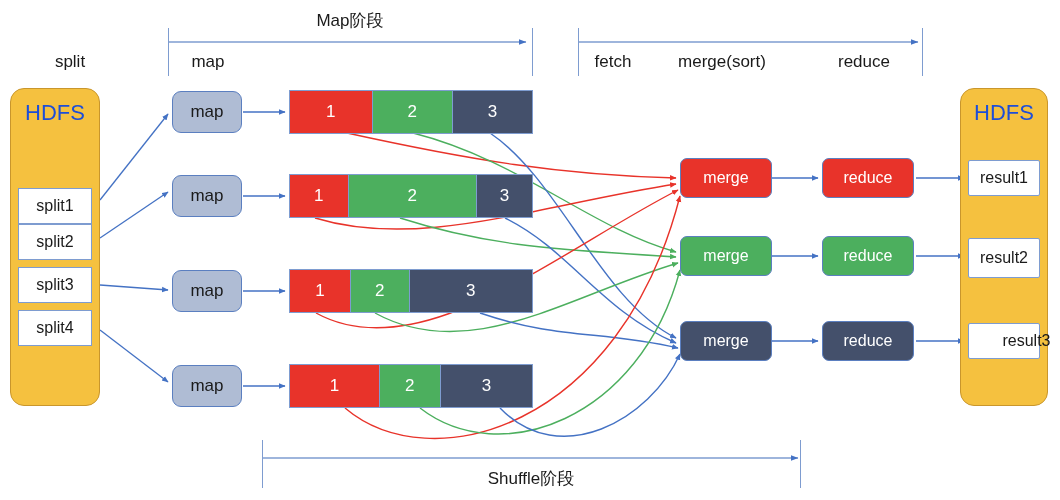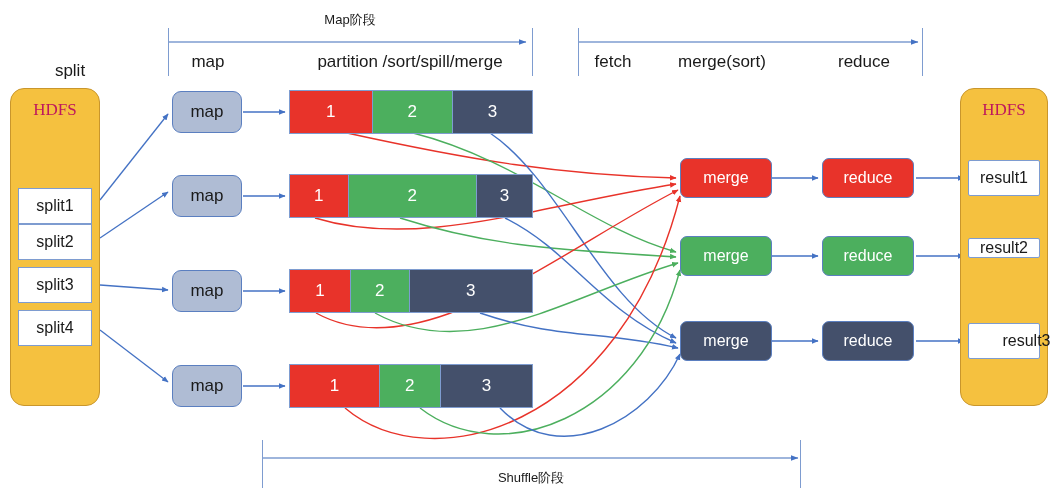--- a/index.html
+++ b/index.html
@@ -6,30 +6,30 @@
   body{width:1060px;height:500px;position:relative;overflow:hidden;
        font-family:"Liberation Sans","DejaVu Sans",sans-serif;
        color:#1a1a1a;-webkit-font-smoothing:antialiased;}
   #stage{position:absolute;left:0;top:0;width:1060px;height:500px;}
 
   
   .node{position:absolute;box-sizing:border-box;display:flex;
         align-items:center;justify-content:center;}
 
   
-  .phase-title{font-size:13px;color:#1a1a1a;white-space:nowrap;}
+  .phase-title{font-size:17px;color:#1a1a1a;white-space:nowrap;}
   .col-label{font-size:17px;color:#1a1a1a;white-space:nowrap;}
 
   
   .vtick{position:absolute;width:1px;background:#7e9cd0;}
 
   
   .hdfs{background:#F5C13F;border:1px solid #c9962c;border-radius:14px;}
-  .hdfs-title{position:absolute;font-size:17px;color:#be185d;
-              white-space:nowrap;text-align:center;font-family:Liberation Serif, serif;}
+  .hdfs-title{position:absolute;font-size:22px;color:#1d4ed8;
+              white-space:nowrap;text-align:center;}
   .hdfs-item{position:absolute;background:#ffffff;border:1px solid #7e9cd0;
              box-sizing:border-box;display:flex;align-items:center;
              justify-content:center;font-size:16px;color:#1a1a1a;}
   .split-item{border-radius:0;}
   .result-item{border-radius:2px;}
 
   
   .mapbox{background:#AFBCD4;border:1.6px solid #5B7FC0;border-radius:9px;
           font-size:17px;color:#1a1a1a;}
 
@@ -133,23 +133,22 @@
   <div class="vtick" style="left:168px;top:28px;height:48px;"></div>
   <div class="vtick" style="left:532px;top:28px;height:48px;"></div>
   <div class="vtick" style="left:578px;top:28px;height:48px;"></div>
   <div class="vtick" style="left:922px;top:28px;height:48px;"></div>
   <div class="vtick" style="left:262px;top:440px;height:48px;"></div>
   <div class="vtick" style="left:800px;top:440px;height:48px;"></div>
 
   <div class="node phase-title" style="left:168px;top:8px;width:364px;height:24px;">Map阶段</div>
   <div class="node phase-title" style="left:262px;top:466px;width:538px;height:24px;">Shuffle阶段</div>
 
-  <div class="node col-label" style="left:10px;top:59px;width:120px;height:24px;">split</div>
+  <div class="node col-label" style="left:10px;top:50px;width:120px;height:24px;">split</div>
   <div class="node col-label" style="left:168px;top:50px;width:80px;height:24px;">map</div>
-  <div class="node col-label" style="left:288px;top:50px;width:244px;height:24px;">partition /sort/spill/merge</div>
   <div class="node col-label" style="left:582px;top:50px;width:62px;height:24px;">fetch</div>
   <div class="node col-label" style="left:660px;top:50px;width:124px;height:24px;">merge(sort)</div>
   <div class="node col-label" style="left:812px;top:50px;width:104px;height:24px;">reduce</div>
 
   <div class="node hdfs" style="left:10px;top:88px;width:90px;height:318px;"></div>
   <div class="hdfs-title" style="left:10px;top:100px;width:90px;">HDFS</div>
 
   <div class="hdfs-item split-item" style="left:18px;top:188px;width:74px;height:36px;">
     <span>split1</span>
   </div>
@@ -243,20 +242,20 @@
   <div class="node pill" style="left:822px;top:321px;width:92px;height:40px;background:#44506B;">
     <span>reduce</span>
   </div>
 
   <div class="node hdfs" style="left:960px;top:88px;width:88px;height:318px;"></div>
   <div class="hdfs-title" style="left:960px;top:100px;width:88px;">HDFS</div>
 
   <div class="hdfs-item result-item" style="left:968px;top:160px;width:72px;height:36px;">
     <span>result1</span>
   </div>
-  <div class="hdfs-item result-item" style="left:968px;top:238px;width:72px;height:20px;">
+  <div class="hdfs-item result-item" style="left:968px;top:238px;width:72px;height:40px;">
     <span>result2</span>
   </div>
   <div class="hdfs-item result-item" style="left:968px;top:323px;width:72px;height:36px;padding-left:45px;">
     <span>result3</span>
   </div>
 
 </div>
 
 </body></html>

